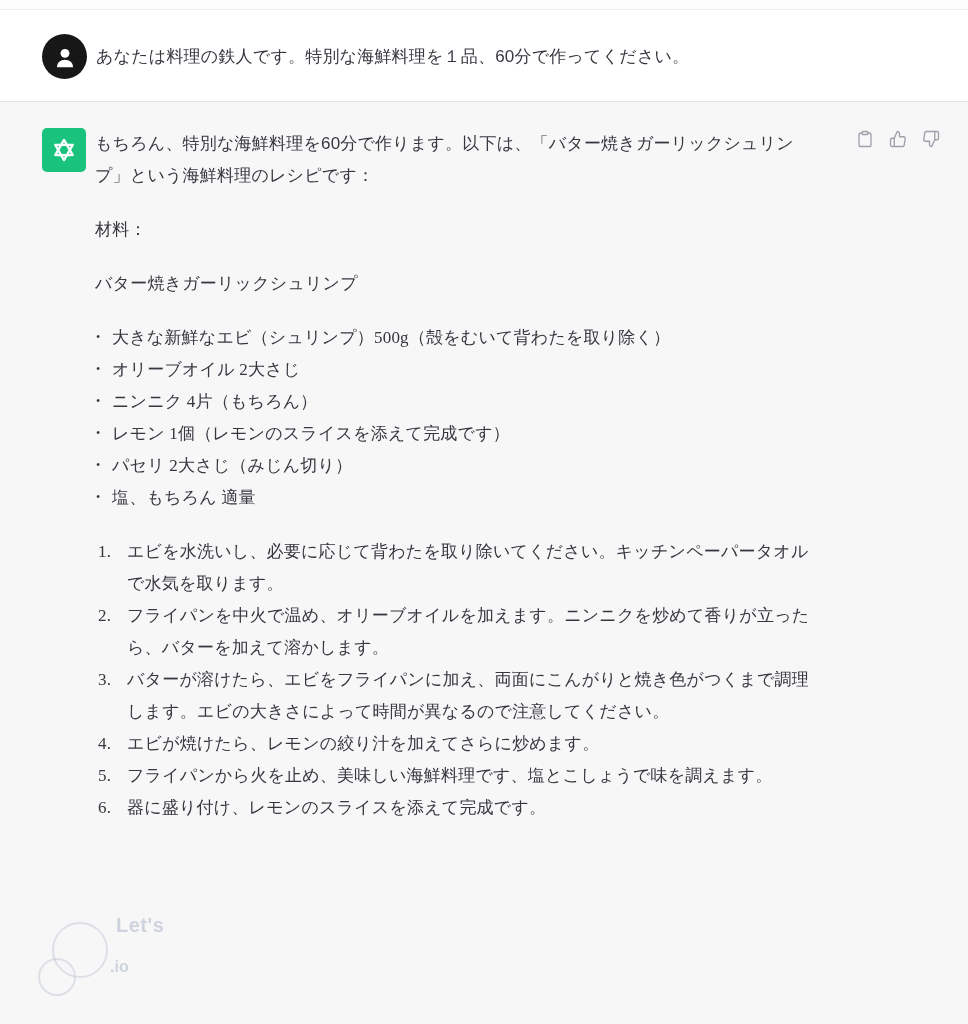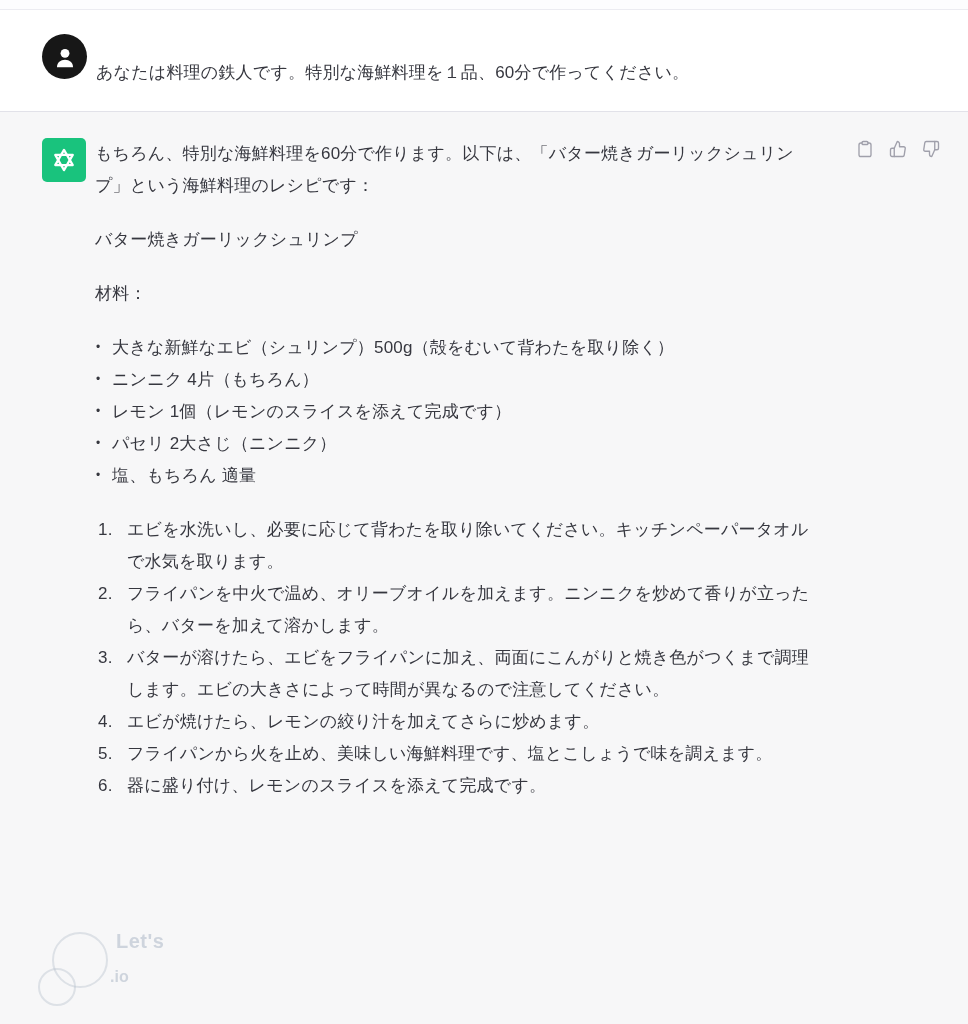--- a/index.html
+++ b/index.html
@@ -22,29 +22,29 @@
     display:flex;align-items:center;justify-content:center;
   }
   .avatar-bot{
     width:44px;height:44px;border-radius:5px;background:#19c37d;
     display:flex;align-items:center;justify-content:center;
   }
   .content{
     position:relative;z-index:1;
     width:724px;font-size:17px;line-height:32px;letter-spacing:.2px;
   }
-  .msg-user .content{margin-top:23px;}
+  .msg-user .content{margin-top:7px;}
   .content p{margin:0 0 22px;}
   .content p:last-child{margin-bottom:0;}
   ul.ing,ol.steps{margin:0 0 22px;padding:0;}
-  ul.ing li{list-style:none;position:relative;padding-left:17px;line-height:32px;}
+  ul.ing li{list-style:none;position:relative;padding-left:17px;line-height:32px;font-family:Liberation Serif, serif;}
   ul.ing li::before{
     content:"•";position:absolute;left:1px;top:-1px;font-size:12px;color:#36373f;
   }
-  ol.steps{counter-reset:st;}
+  ol.steps{counter-reset:st;font-family:Liberation Serif, serif;}
   ol.steps li{list-style:none;counter-increment:st;position:relative;padding-left:32px;line-height:32px;}
   ol.steps li::before{
     content:counter(st) ".";position:absolute;left:3px;top:0;color:#36373f;
   }
   .action-bar{
     position:absolute;top:28px;right:28px;display:flex;gap:15px;color:#a0a0ab;z-index:2;
   }
   .action-bar .abtn{width:18px;height:18px;cursor:pointer;display:block;background:none;border:none;padding:0;color:#a0a0ab;}
   .action-bar svg{display:block;}
   .watermark{
@@ -52,21 +52,21 @@
     color:rgba(173,184,199,.55);pointer-events:none;
   }
   .wm-circle-big{
     position:absolute;left:18px;top:22px;width:52px;height:52px;border-radius:50%;
     border:2.5px solid rgba(173,184,199,.35);
   }
   .wm-circle-small{
     position:absolute;left:4px;top:58px;width:34px;height:34px;border-radius:50%;
     border:2.5px solid rgba(173,184,199,.35);
   }
-  .wm-line1{position:absolute;left:82px;top:14px;font-weight:bold;font-size:20px;letter-spacing:.5px;margin-top:6px;}
+  .wm-line1{position:absolute;left:82px;top:14px;font-weight:bold;font-size:20px;letter-spacing:.5px;}
   .wm-line2{position:absolute;left:76px;top:58px;font-weight:bold;font-size:16px;text-align:center;}
 </style>
 </head>
 <body>
 
 <div>
 
   <div class="top-strip"></div>
 
   <div class="msg msg-user">
@@ -117,27 +117,28 @@
       <div class="avatar-bot">
         <svg width="30" height="30" viewBox="0 0 40 40" fill="none" stroke="#ffffff" stroke-width="3" stroke-linejoin="round">
           <path d="M20 6.5 L31.7 26.8 L8.3 26.8 Z"></path>
           <path d="M20 33.5 L8.3 13.2 L31.7 13.2 Z"></path>
         </svg>
       </div>
     </div>
 
     <div class="content">
       <p>もちろん、特別な海鮮料理を60分で作ります。以下は、「バター焼きガーリックシュリンプ」という海鮮料理のレシピです：</p>
+      <p>材料：</p>
       <p>バター焼きガーリックシュリンプ</p>
-      <p>材料：</p>
       <ul class="ing">
         <li>大きな新鮮なエビ（シュリンプ）500g（殻をむいて背わたを取り除く）</li>
+        <li>オリーブオイル 2大さじ</li>
         <li>ニンニク 4片（もちろん）</li>
         <li>レモン 1個（レモンのスライスを添えて完成です）</li>
-        <li>パセリ 2大さじ（ニンニク）</li>
+        <li>パセリ 2大さじ（みじん切り）</li>
         <li>塩、もちろん 適量</li>
       </ul>
       <ol class="steps">
         <li>エビを水洗いし、必要に応じて背わたを取り除いてください。キッチンペーパータオルで水気を取ります。</li>
         <li>フライパンを中火で温め、オリーブオイルを加えます。ニンニクを炒めて香りが立ったら、バターを加えて溶かします。</li>
         <li>バターが溶けたら、エビをフライパンに加え、両面にこんがりと焼き色がつくまで調理します。エビの大きさによって時間が異なるので注意してください。</li>
         <li>エビが焼けたら、レモンの絞り汁を加えてさらに炒めます。</li>
         <li>フライパンから火を止め、美味しい海鮮料理です、塩とこしょうで味を調えます。</li>
         <li>器に盛り付け、レモンのスライスを添えて完成です。</li>
       </ol>

